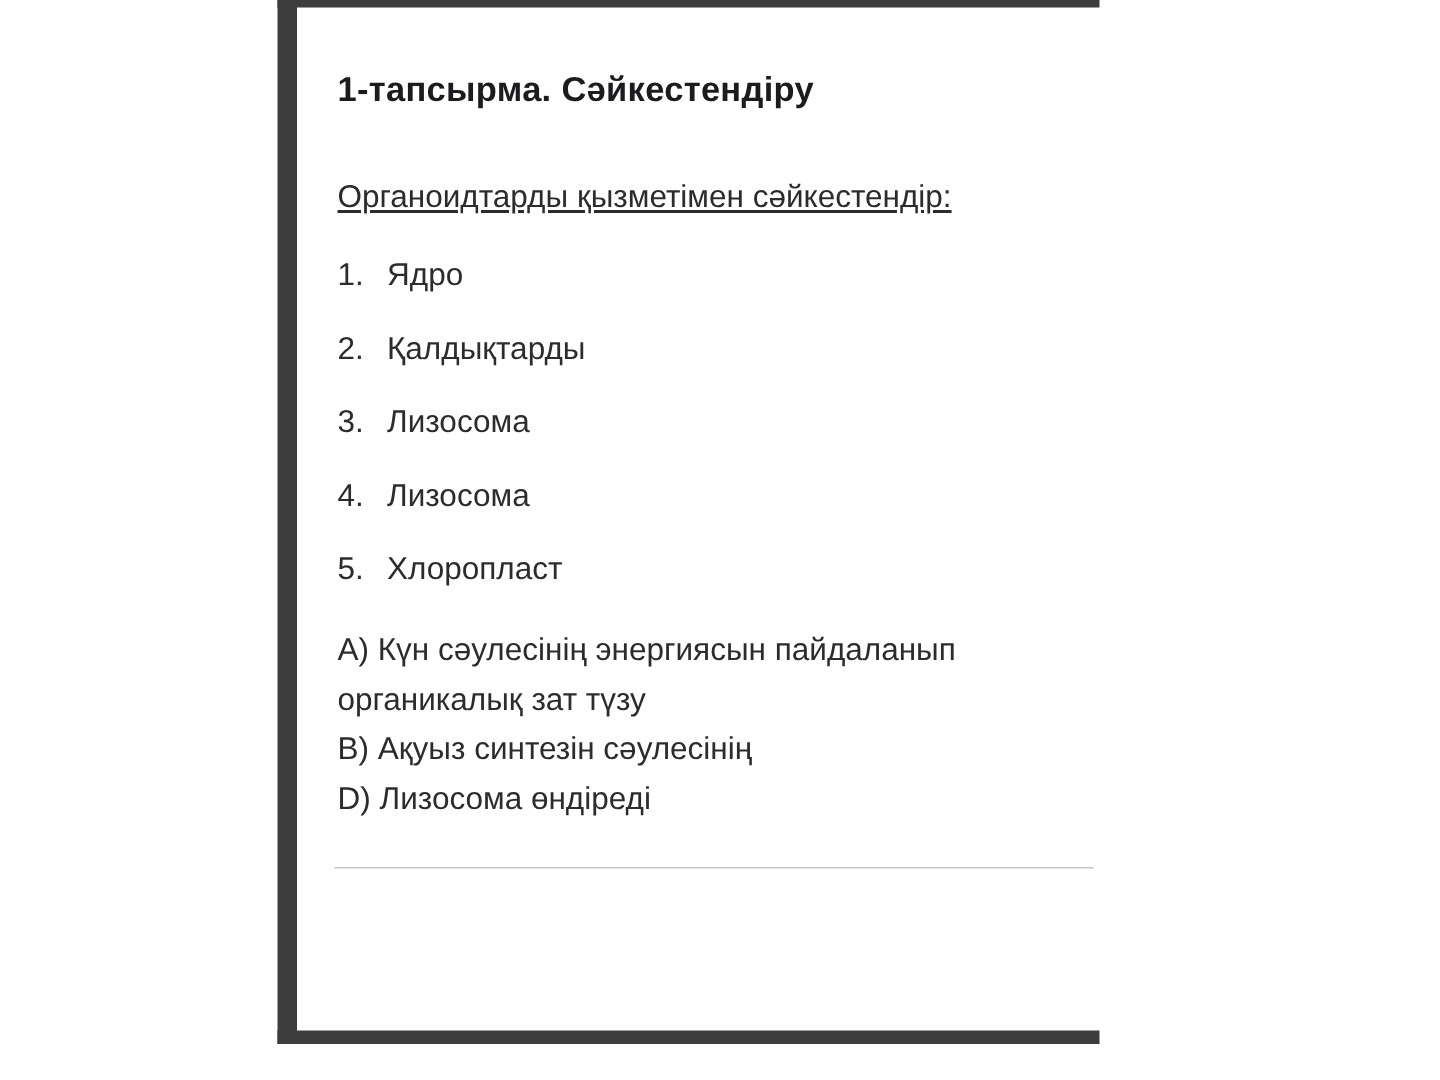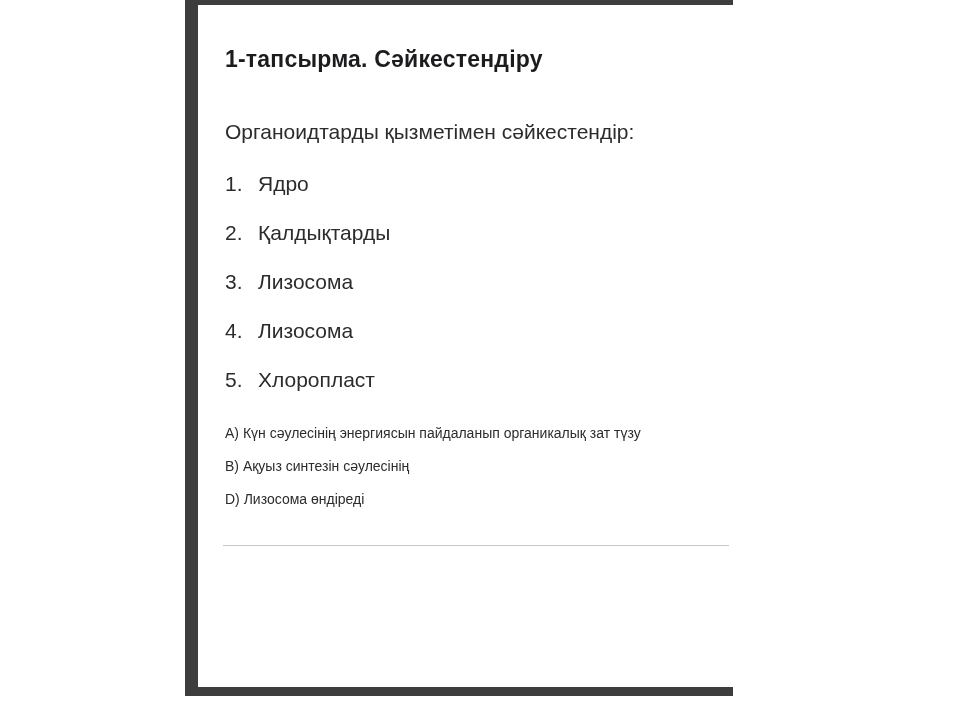--- a/index.html
+++ b/index.html
@@ -28,37 +28,38 @@
     font-weight: 700;
     line-height: 28px;
     color: #1c1c1e;
     letter-spacing: 0.2px;
   }
   .instruction {
     margin-top: 47px;
     font-size: 21px;
     line-height: 24px;
     color: #2c2c2e;
+    text-decoration: underline;
   }
   .organelle-list { margin-top: 28px; list-style: none; }
   .organelle-item {
     display: flex;
     font-size: 21px;
     line-height: 24px;
     margin-bottom: 25px;
     color: #2c2c2e;
   }
   .organelle-item .num {
     width: 24px;
     flex: 0 0 auto;
     margin-right: 9px;
   }
   .options-block {
     margin-top: 18px;
-    font-size: 14px;
+    font-size: 21px;
     line-height: 33px;
     color: #2c2c2e;
   }
   .option-row { display: block; }
   .divider {
     margin-top: 29px;
     margin-left: -2px;
     width: 506px;
     border: none;
     border-top: 1px solid #c7c7c9;

